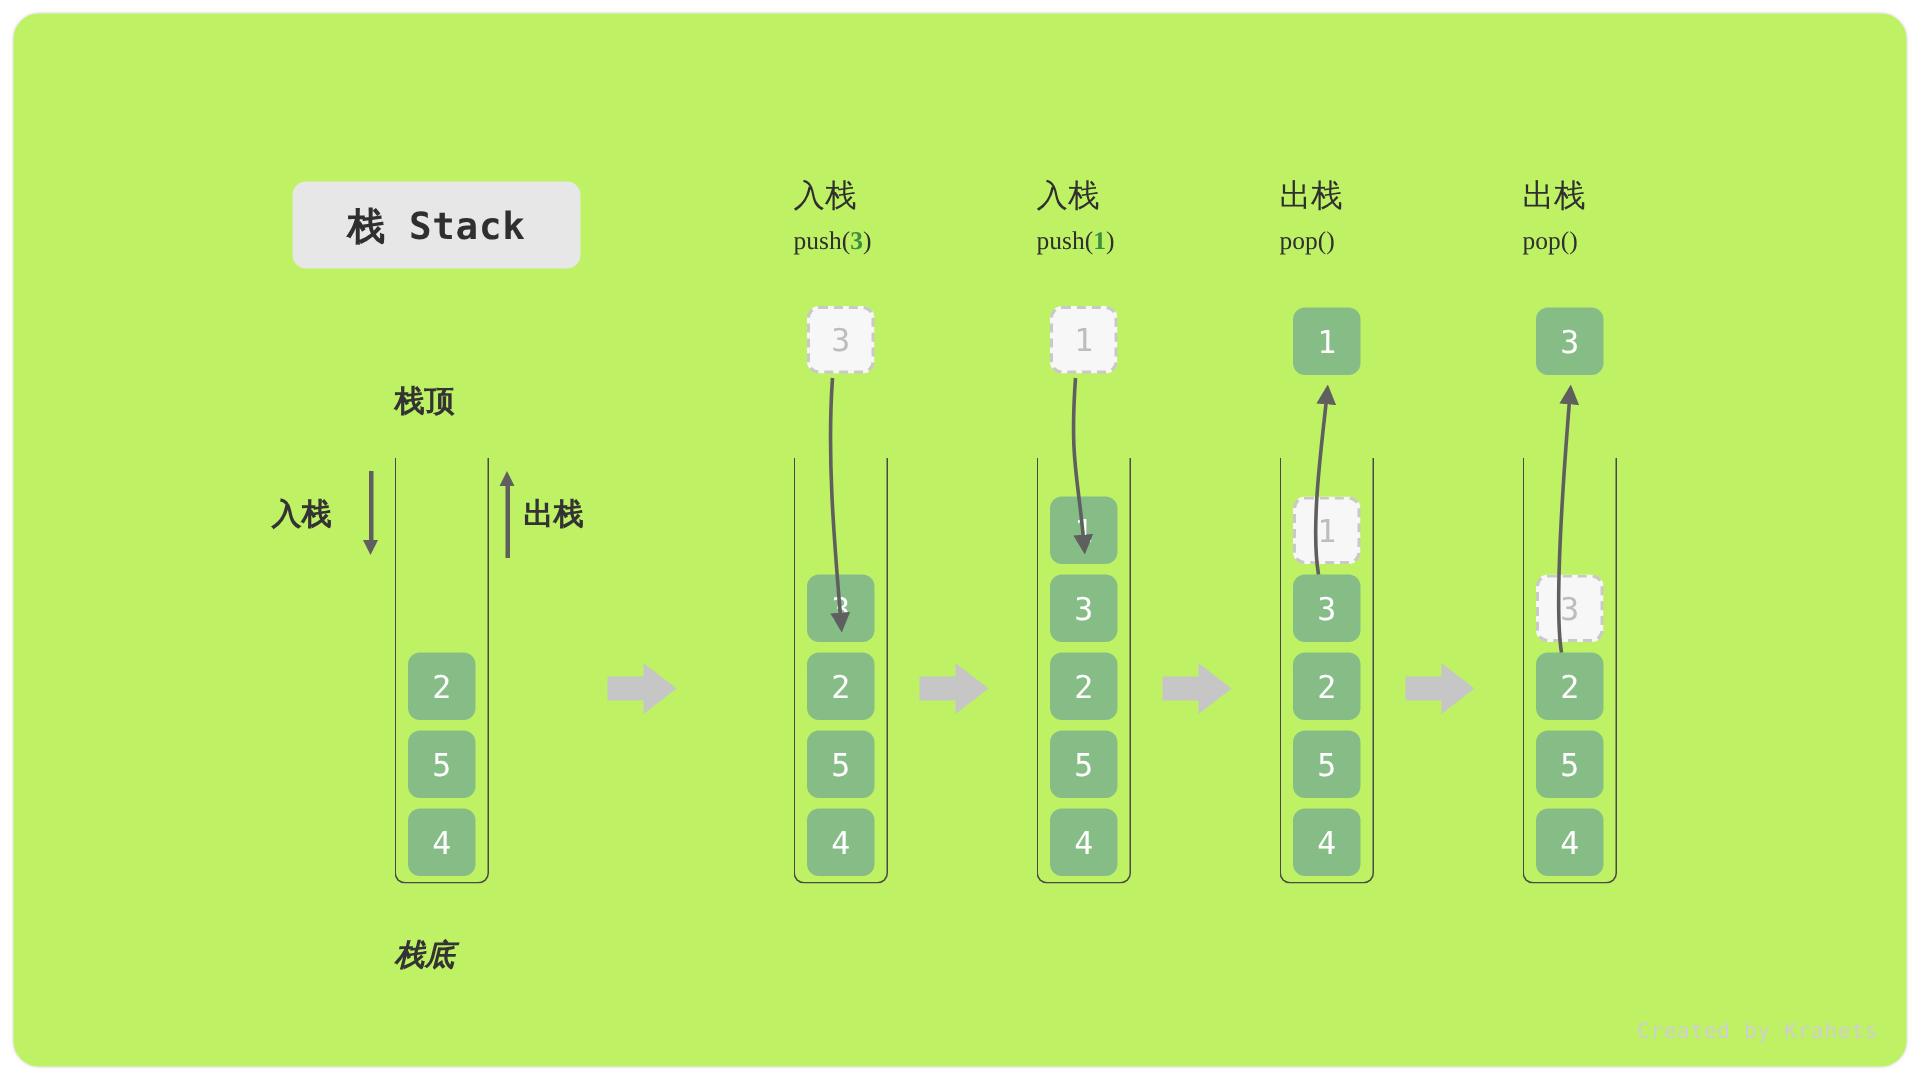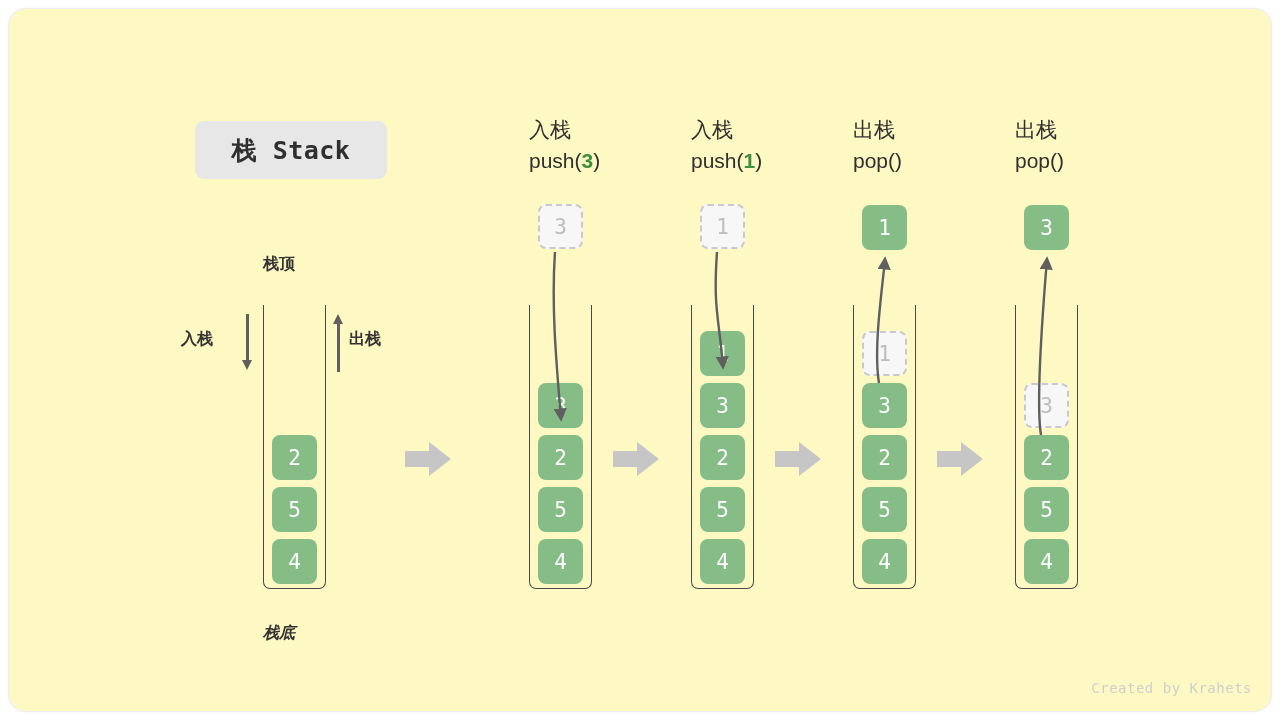--- a/index.html
+++ b/index.html
@@ -14,21 +14,21 @@
     overflow: hidden;
   }
 
   
   #card {
     position: absolute;
     left: 8px;
     top: 8px;
     width: 1264px;
     height: 704px;
-    background: #fef9c3;
+    background: #bef264;
     border: 1px solid #ececec;
     border-radius: 18px;
     box-sizing: border-box;
     box-shadow: 0 0 4px rgba(0,0,0,0.035);
     overflow: hidden;
   }
 
   
   #title-badge {
     position: absolute;
@@ -48,21 +48,21 @@
     font-weight: bold;
     color: #2f2f2f;
     letter-spacing: 0.5px;
     white-space: nowrap;
   }
 
   
   .cn-label {
     position: absolute;
     font-family: "DejaVu Sans", "Liberation Sans", sans-serif;
-    font-size: 16px;
+    font-size: 20px;
     font-weight: bold;
     color: #333333;
     white-space: nowrap;
   }
 
   #label-top   { left: 254px; top: 245px; }
   #label-bottom{ left: 254px; top: 614px; font-style: italic; }
   #label-push  { left: 172px; top: 320px; }
   #label-pop   { left: 340px; top: 320px; }
 
@@ -101,22 +101,22 @@
     box-sizing: border-box;
   }
   .col-header .line1 {
     font-family: "DejaVu Sans", "Liberation Sans", sans-serif;
     font-size: 21px;
     color: #2f2f2f;
     line-height: 30px;
     white-space: nowrap;
   }
   .col-header .line2 {
-    font-family: Liberation Sans, sans-serif;
-    font-size: 21px;
+    font-family: Liberation Serif, serif;
+    font-size: 17px;
     color: #2f2f2f;
     line-height: 32px;
     white-space: nowrap;
   }
   .col-header .line2 .num { color: #3c8e42; font-weight: bold; }
 
   
   .stack-tube {
     position: absolute;
     top: 296px;

